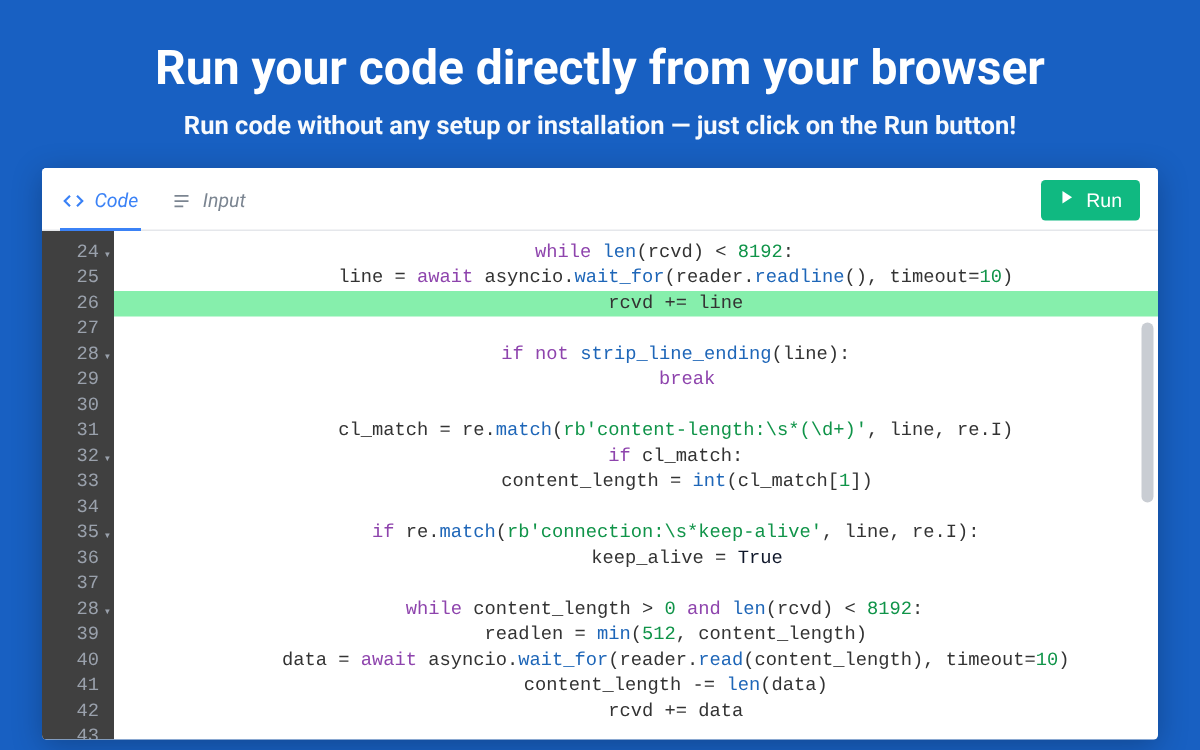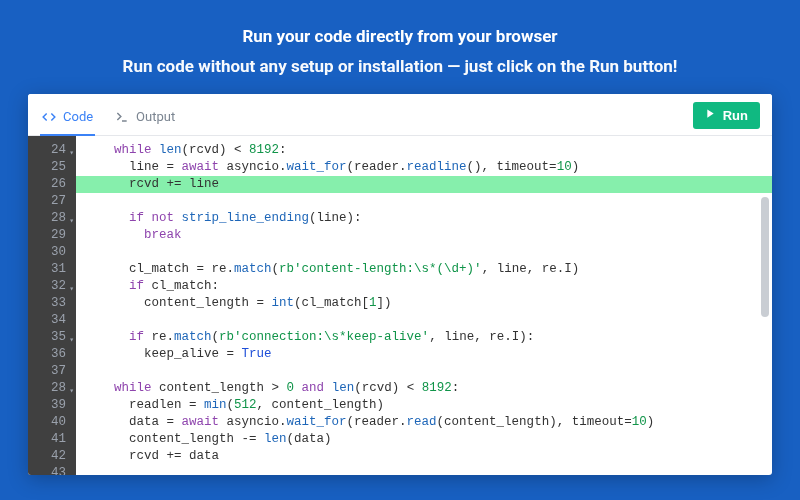--- a/index.html
+++ b/index.html
@@ -9,21 +9,21 @@
   width: 800px;
   height: 500px;
   overflow: hidden;
 }
 .hero {
   text-align: center;
   padding: 26px 20px 18px;
   color: #fff;
 }
 .hero h1 {
-  font-size: 17px;
+  font-size: 32px;
   font-weight: 700;
   margin-bottom: 10px;
 }
 .hero p {
   font-size: 17px;
   font-weight: 700;
   opacity: 0.97;
 }
 .editor-card {
   background: #fff;
@@ -42,45 +42,46 @@
   border-bottom: 1px solid #e5e7eb;
   background: #fff;
 }
 .tabs {
   display: flex;
   gap: 18px;
   flex: 1;
 }
 .tab {
   display: flex;
-  align-items: flex-end;
+  align-items: flex-start;
   gap: 7px;
   font-size: 13px;
   color: #7b8591;
   padding: 6px 2px 10px;
   cursor: pointer;
   border-bottom: 2px solid transparent;
   margin-bottom: -1px;
+  font-style: italic;
 }
 .tab.active {
   color: #3b82f6;
   border-bottom-color: #3b82f6;
 }
 .tab svg { width: 14px; height: 14px; }
 .actions {
   display: flex;
   gap: 8px;
   padding-bottom: 6px;
 }
 .btn {
   display: flex;
   align-items: flex-start;
   gap: 7px;
   font-size: 13px;
-  font-weight: 700;
+  font-weight: 400;
   padding: 6px 12px;
   border-radius: 3px;
   border: none;
   cursor: pointer;
   color: #fff;
 }
 .btn-run { background: #10b981; }
 .btn-save { background: #4f46e5; }
 .btn svg { width: 11px; height: 11px; fill: #fff; }
 .code-wrap {
@@ -108,29 +109,30 @@
   position: absolute;
   right: -2px;
   top: 2px;
   color: #9aa1ac;
 }
 .code {
   padding: 6px 0 6px 8px;
   white-space: pre;
   flex: 1;
   color: #333;
+  text-align: center;
 }
 .code .row { height: 17px; }
 .code .hl { background: #86efac; display: block; margin-left: -8px; padding-left: 8px; }
 .kw { color: #8e44ad; }
 .fn { color: #1e66b8; }
 .nm { color: #109449; }
 .str { color: #109449; }
 .var { color: #333; }
-.bool { color: #1d4ed8; }
+.bool { color: #0f172a; }
 .scrollbar-track {
   position: absolute;
   right: 3px;
   top: 6px;
   bottom: 6px;
   width: 8px;
 }
 .scrollbar-thumb {
   position: absolute;
   right: 0;
@@ -153,25 +155,26 @@
   <div class="toolbar">
     <div class="tabs">
       <div class="tab active">
         <svg viewBox="0 0 24 24" fill="none" stroke="currentColor" stroke-width="2.5">
             <polyline points="16 18 22 12 16 6"></polyline>
             <polyline points="8 6 2 12 8 18"></polyline>
           </svg>
         <span>Code</span>
       </div>
       <div class="tab">
-        <svg viewBox="0 0 24 24" fill="none" stroke="currentColor" stroke-width="2.5">
-            <polyline points="4 17 10 11 4 5"></polyline>
-            <line x1="12" y1="19" x2="20" y2="19"></line>
+        <svg viewBox="0 0 24 24" fill="none" stroke="currentColor" stroke-width="2">
+            <line x1="4" y1="6" x2="20" y2="6"></line>
+            <line x1="4" y1="12" x2="20" y2="12"></line>
+            <line x1="4" y1="18" x2="14" y2="18"></line>
           </svg>
-        <span>Output</span>
+        <span>Input</span>
       </div>
     </div>
     <div class="actions">
       <button class="btn btn-run">
         <svg viewBox="0 0 24 24">
             <polygon points="5,3 19,12 5,21"></polygon>
           </svg>
         <span>Run</span>
       </button>
     </div>

